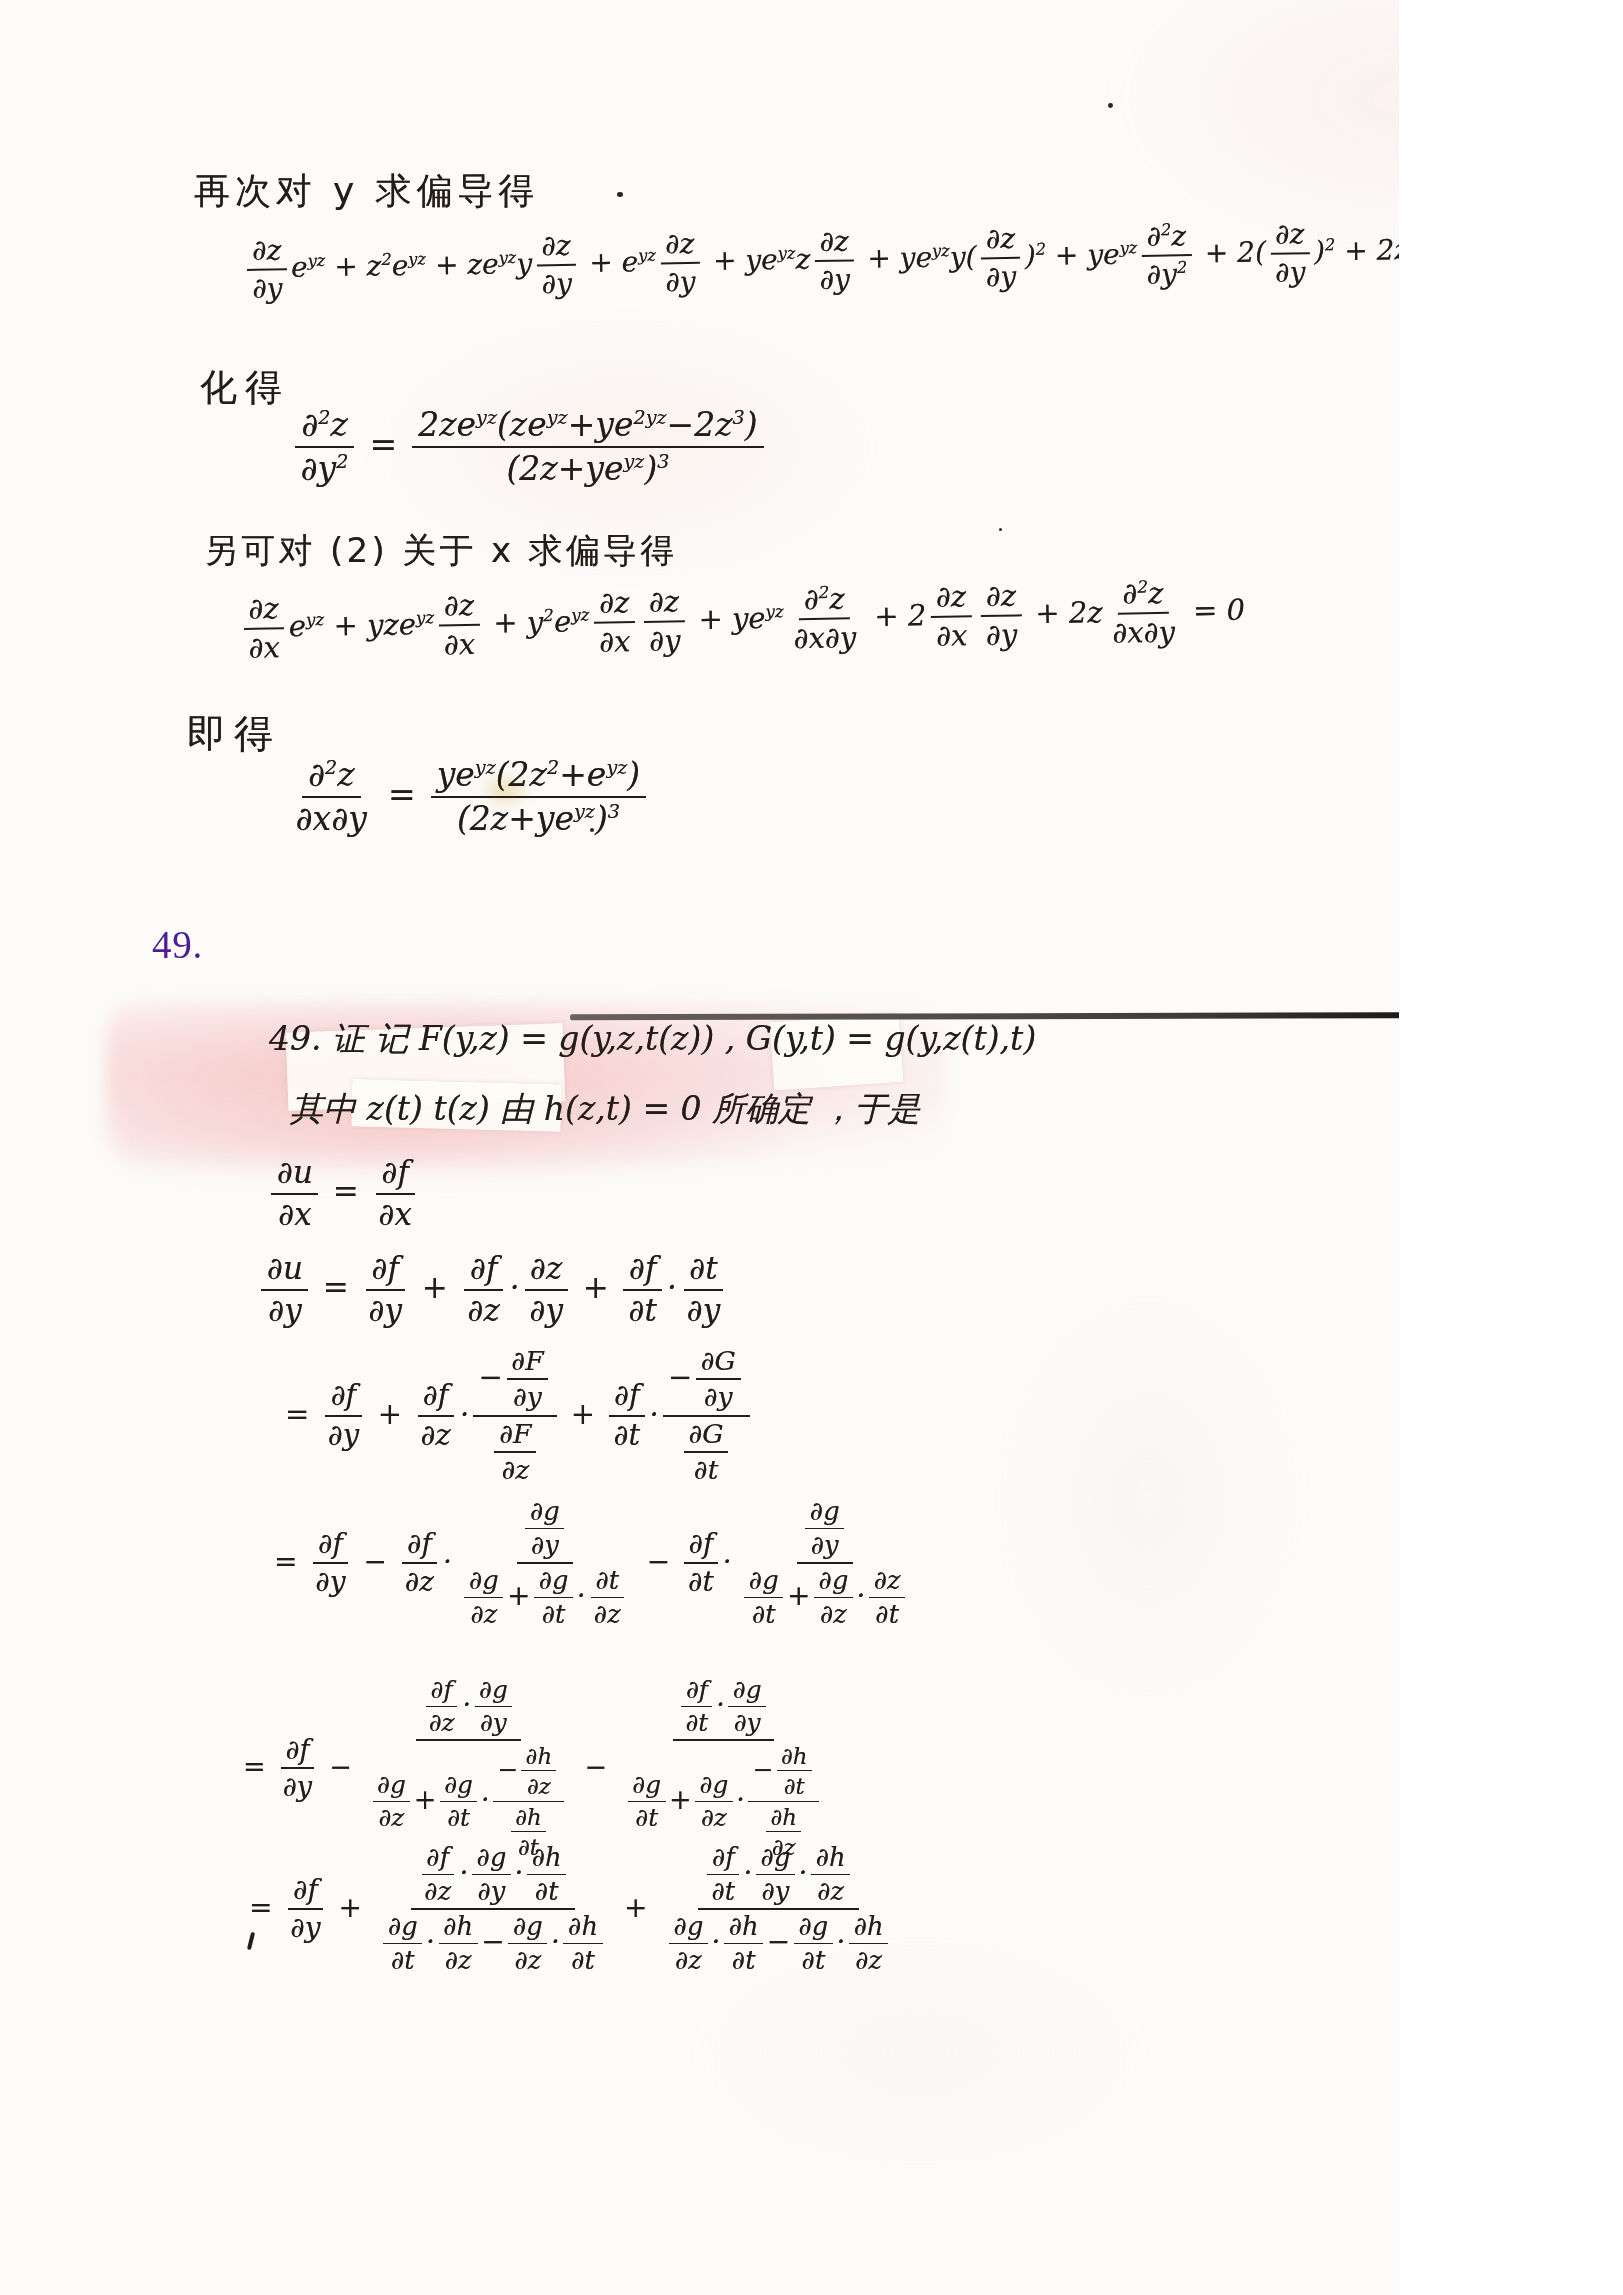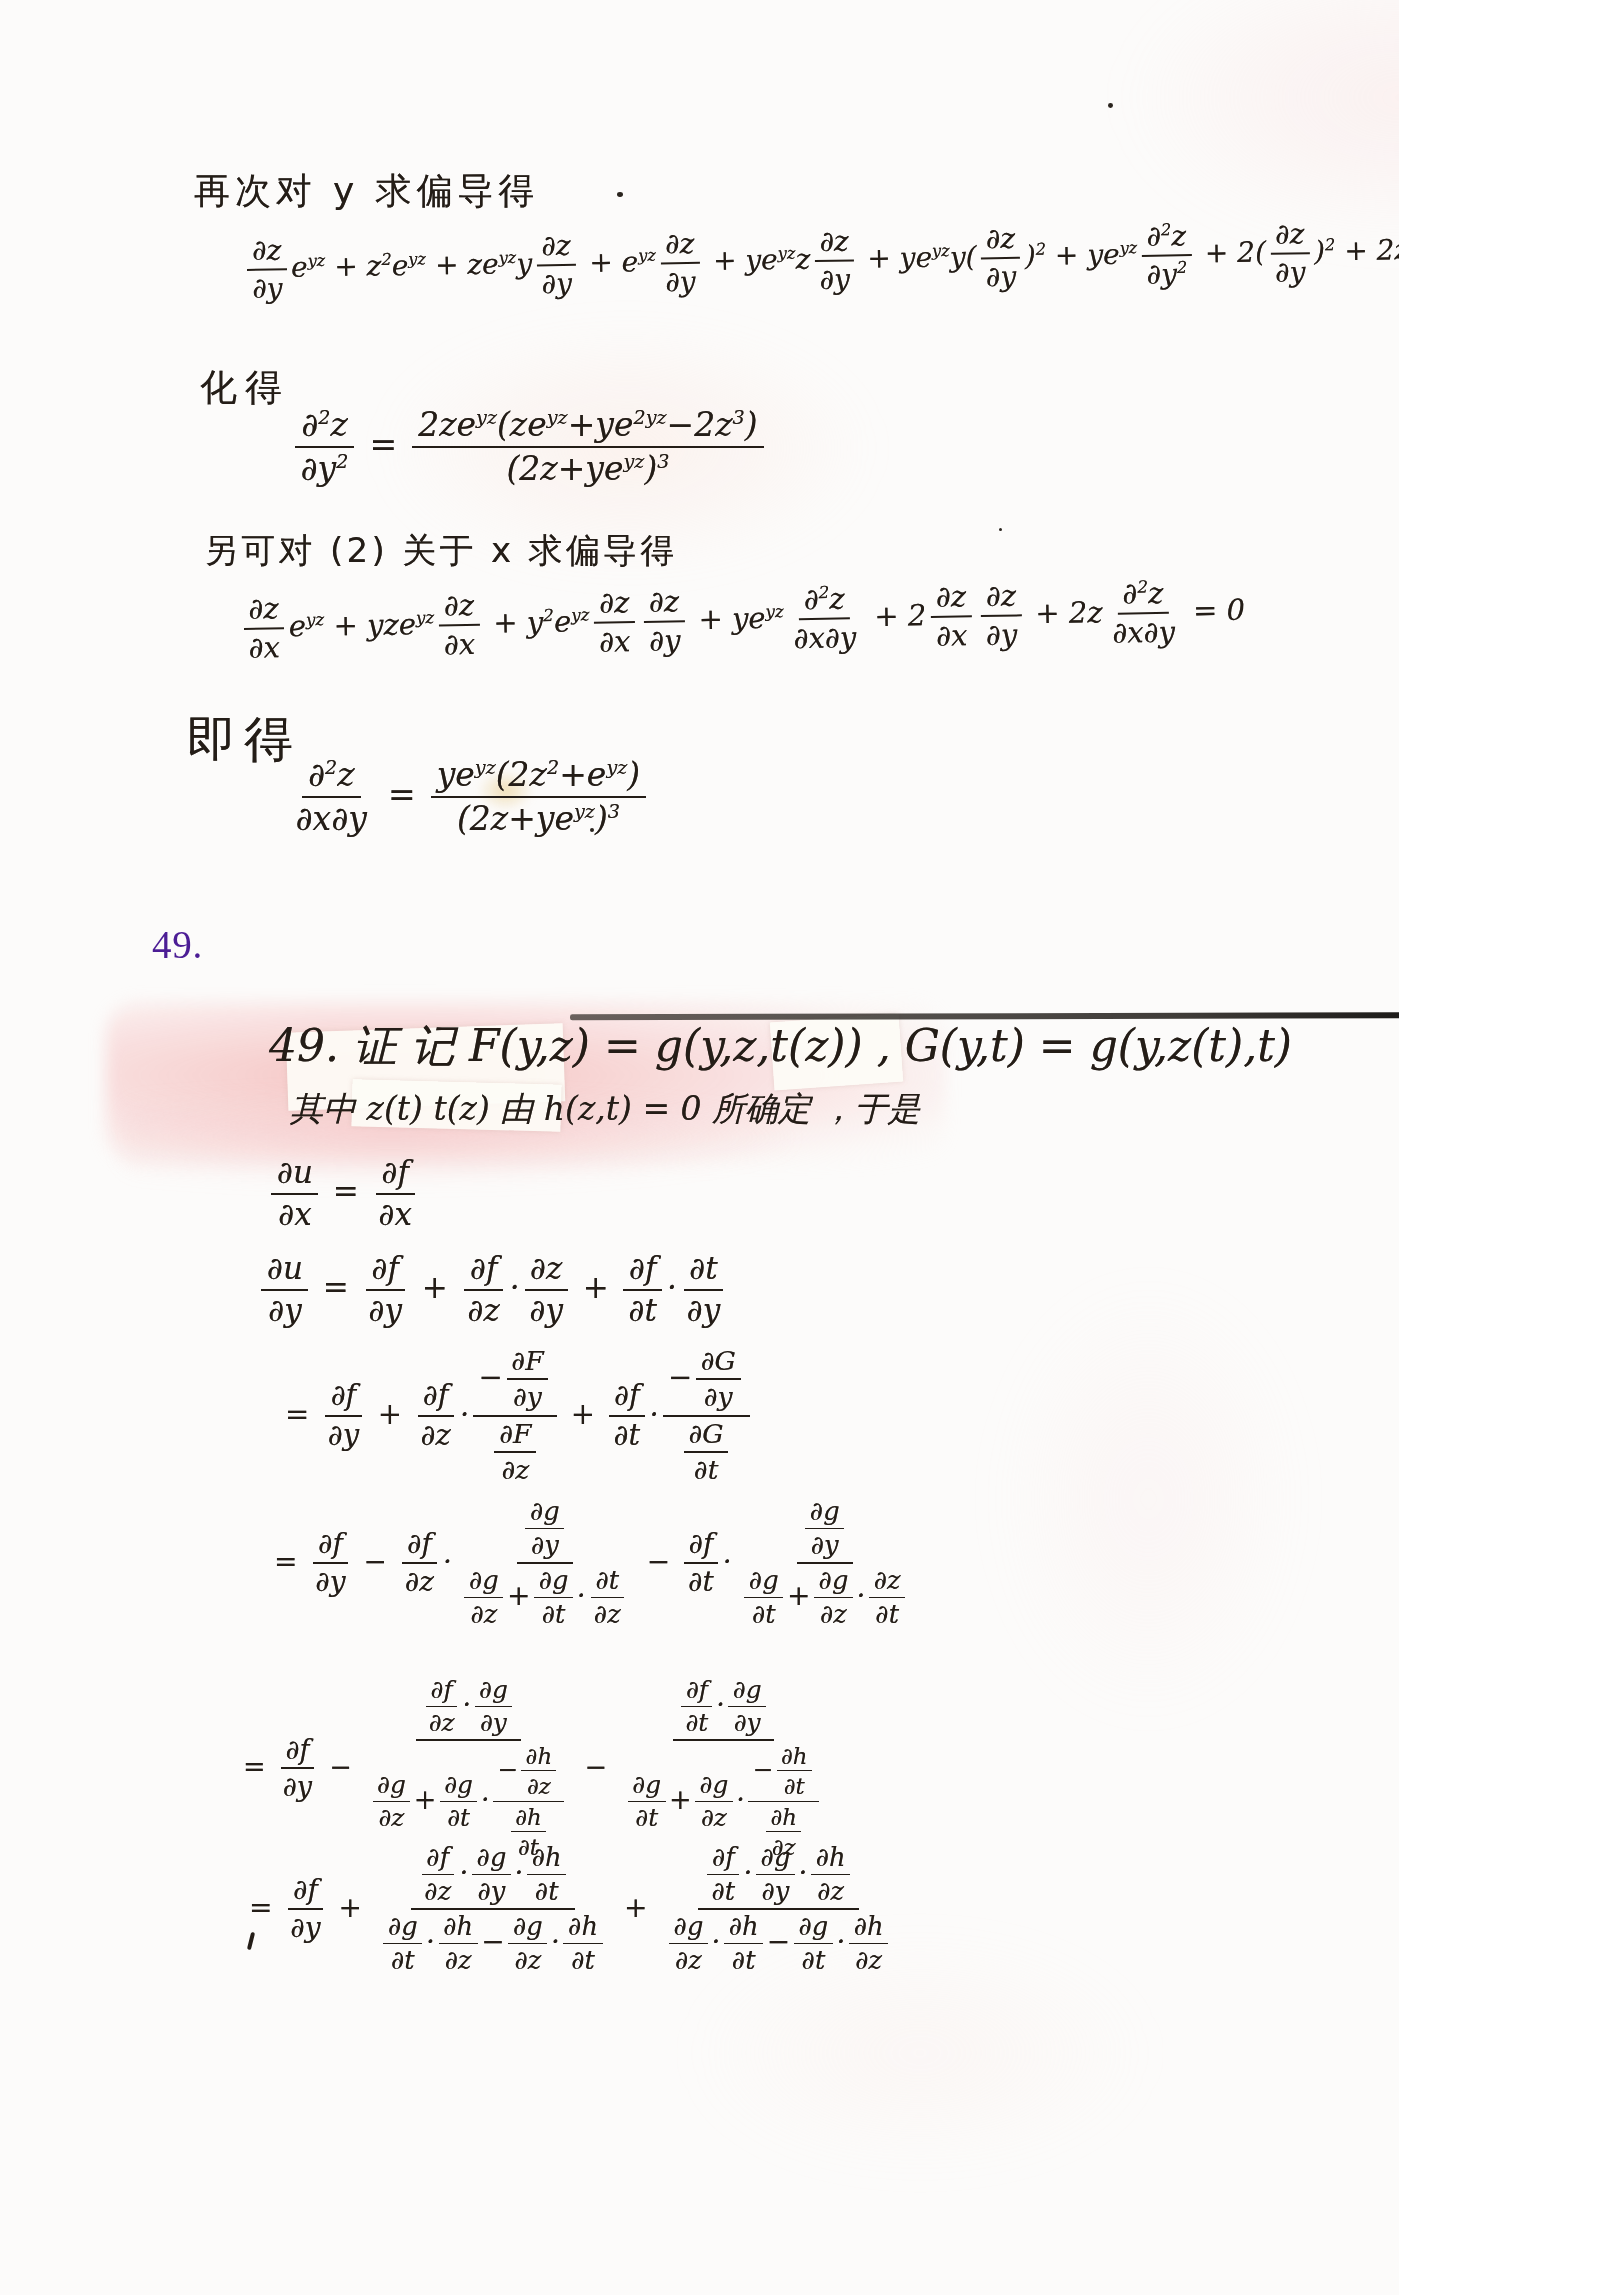--- a/index.html
+++ b/index.html
@@ -51,24 +51,24 @@
       border-bottom:.075em solid currentColor;}
   .de{display:block;text-align:center;line-height:1.15;padding:.07em .18em 0;}
   sup{font-size:.58em;line-height:1;}
   
   .l1 {left:194px;top:167px;font-size:36px;}
   .e1 {left:243px;top:235px;font-size:28px;transform:rotate(-0.9deg);transform-origin:left center;}
   .l2 {left:200px;top:363px;font-size:37px;letter-spacing:8.1px;}
   .e2 {left:290px;top:406px;font-size:33px;}
   .l3 {left:204px;top:528px;font-size:34px;letter-spacing:3.3px;}
   .e3 {left:239px;top:593px;font-size:29px;transform:rotate(-1deg);transform-origin:left center;}
-  .l4 {left:187px;top:707px;font-size:49px;letter-spacing:8.1px;}
+  .l4 {left:187px;top:707px;font-size:39px;letter-spacing:8.1px;}
   .e4 {left:285px;top:756px;font-size:33px;}
   .p49{left:152px;top:922px;font-size:39px;}
-  .l5 {left:269px;top:1017px;font-size:44px;}
+  .l5 {left:269px;top:1017px;font-size:33px;}
   .l6 {left:290px;top:1087px;font-size:33px;}
   .e5 {left:267px;top:1155px;font-size:31px;}
   .e6 {left:257px;top:1251px;font-size:31px;}
   .e7 {left:285px;top:1346px;font-size:29px;}
   .e8 {left:274px;top:1497px;font-size:28px;}
   .e9 {left:243px;top:1676px;font-size:27px;}
   .e10{left:249px;top:1843px;font-size:28px;}
 </style>
 </head>
 <body>

